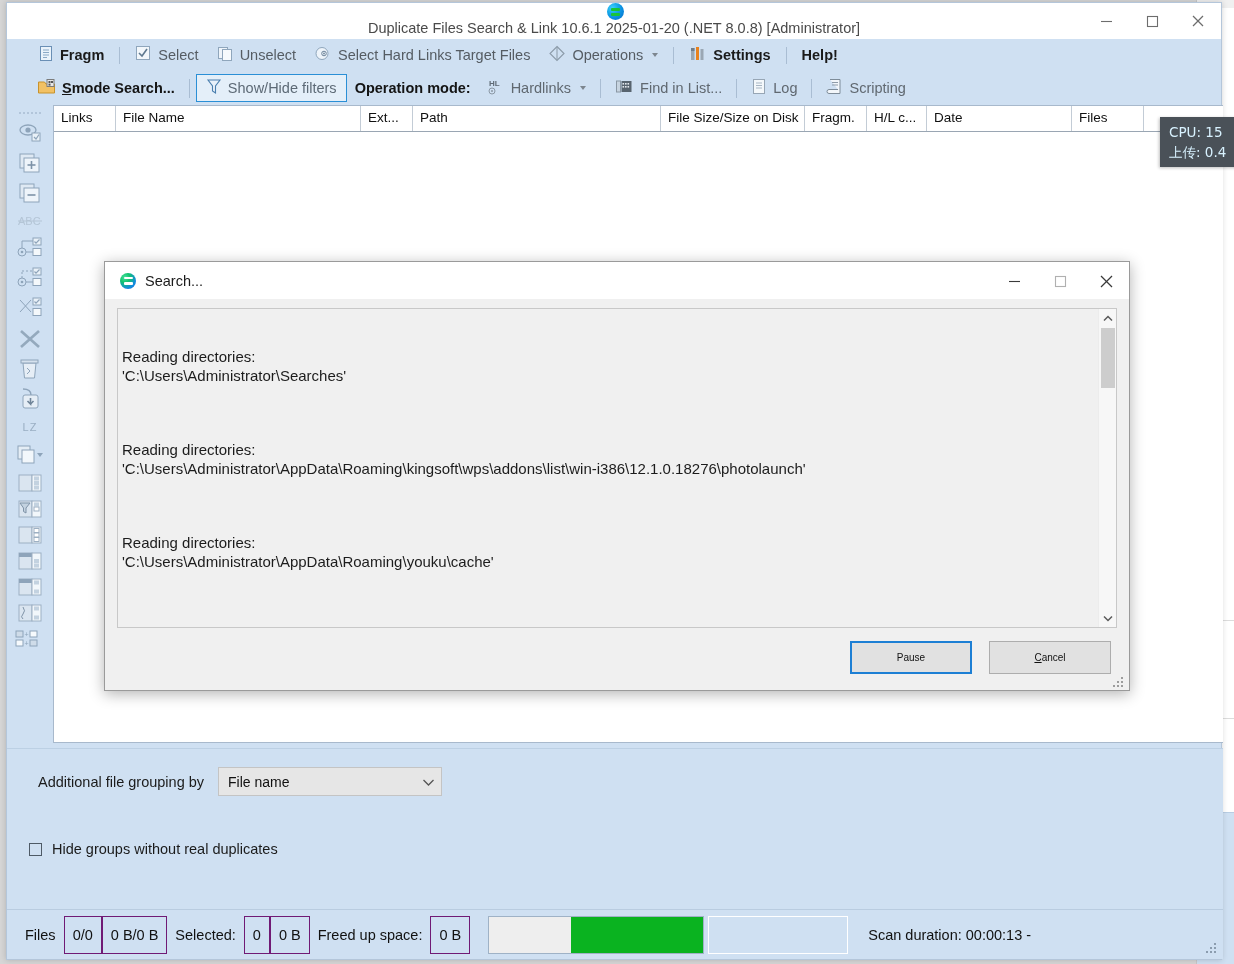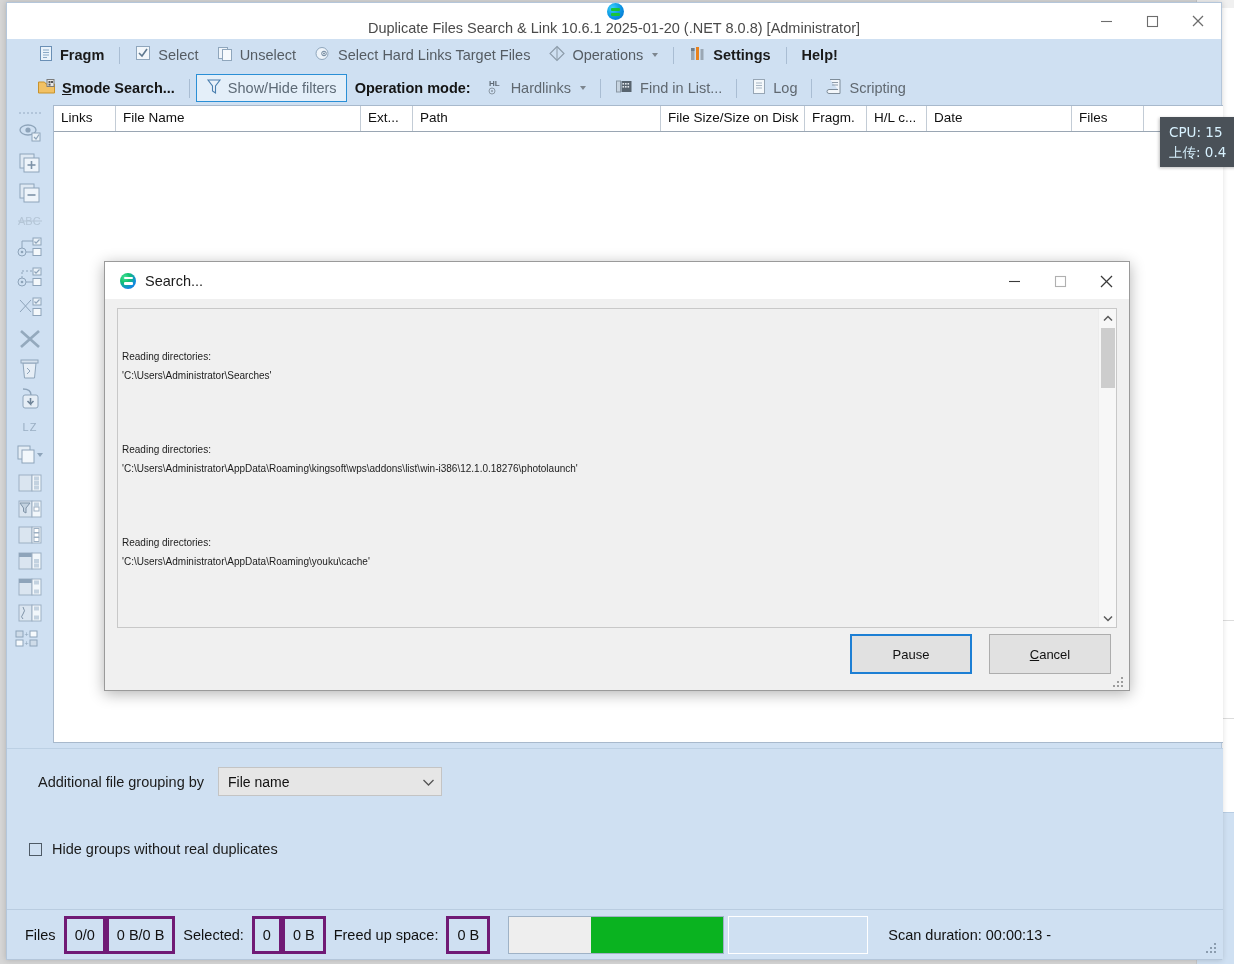--- a/index.html
+++ b/index.html
@@ -281,21 +281,21 @@
     background: #cfe0f2;
     border-top: 1px solid #b9cce0;
     display: flex;
     align-items: center;
     font-size: 14.5px;
     color: #111;
     padding-left: 10px;
   }
   .sb-label { padding: 0 8px; white-space: nowrap; }
   .sb-cell {
-    border: 3px solid #701a75;
+    border: 1px solid #701a75;
     background: #cfe0f2;
     height: 38px;
     display: flex; align-items: center;
     padding: 0 8px;
     white-space: nowrap;
   }
   .sb-progress-outer {
     width: 216px; height: 38px;
     background: #eeeeee;
     border: 1px solid #9fb2c6;
@@ -369,21 +369,21 @@
     left: 12px; top: 8px;
     width: 1000px; height: 320px;
     background: #f0f0f0;
     border: 1px solid #c8c8c8;
     overflow: hidden;
   }
   .log-text {
     position: absolute;
     left: 4px; top: 2px;
     right: 28px;
-    font-size: 10px;
+    font-size: 15px;
     line-height: 18.6px;
     color: #1c1c1c;
     font-family: "Liberation Sans", sans-serif;
     white-space: pre-wrap;
     word-break: break-all;
   }
   .log-entry { margin-bottom: 18.6px; }
   .scrollbar {
     position: absolute;
     right: 0; top: 0;
@@ -403,25 +403,25 @@
     width: 14px; height: 60px;
     background: #cdcdcd;
   }
 
   .dlg-buttons {
     position: absolute;
     right: 18px; bottom: 18px;
     display: flex; gap: 17px;
   }
   .dlg-push {
-    width: 122px; height: 40px;
+    width: 122px; height: 33px;
     background: #e1e1e1;
     border: 1px solid #adadad;
     display: flex; align-items: center; justify-content: center;
-    font-size: 13px;
+    font-size: 10px;
     color: #111;
   }
   .dlg-push.default {
     border: 2px solid #1d7fd4;
     background: #e1e1e1;
   }
   .dlg-grip {
     position: absolute; right: 4px; bottom: 3px;
     width: 12px; height: 12px;
   }

